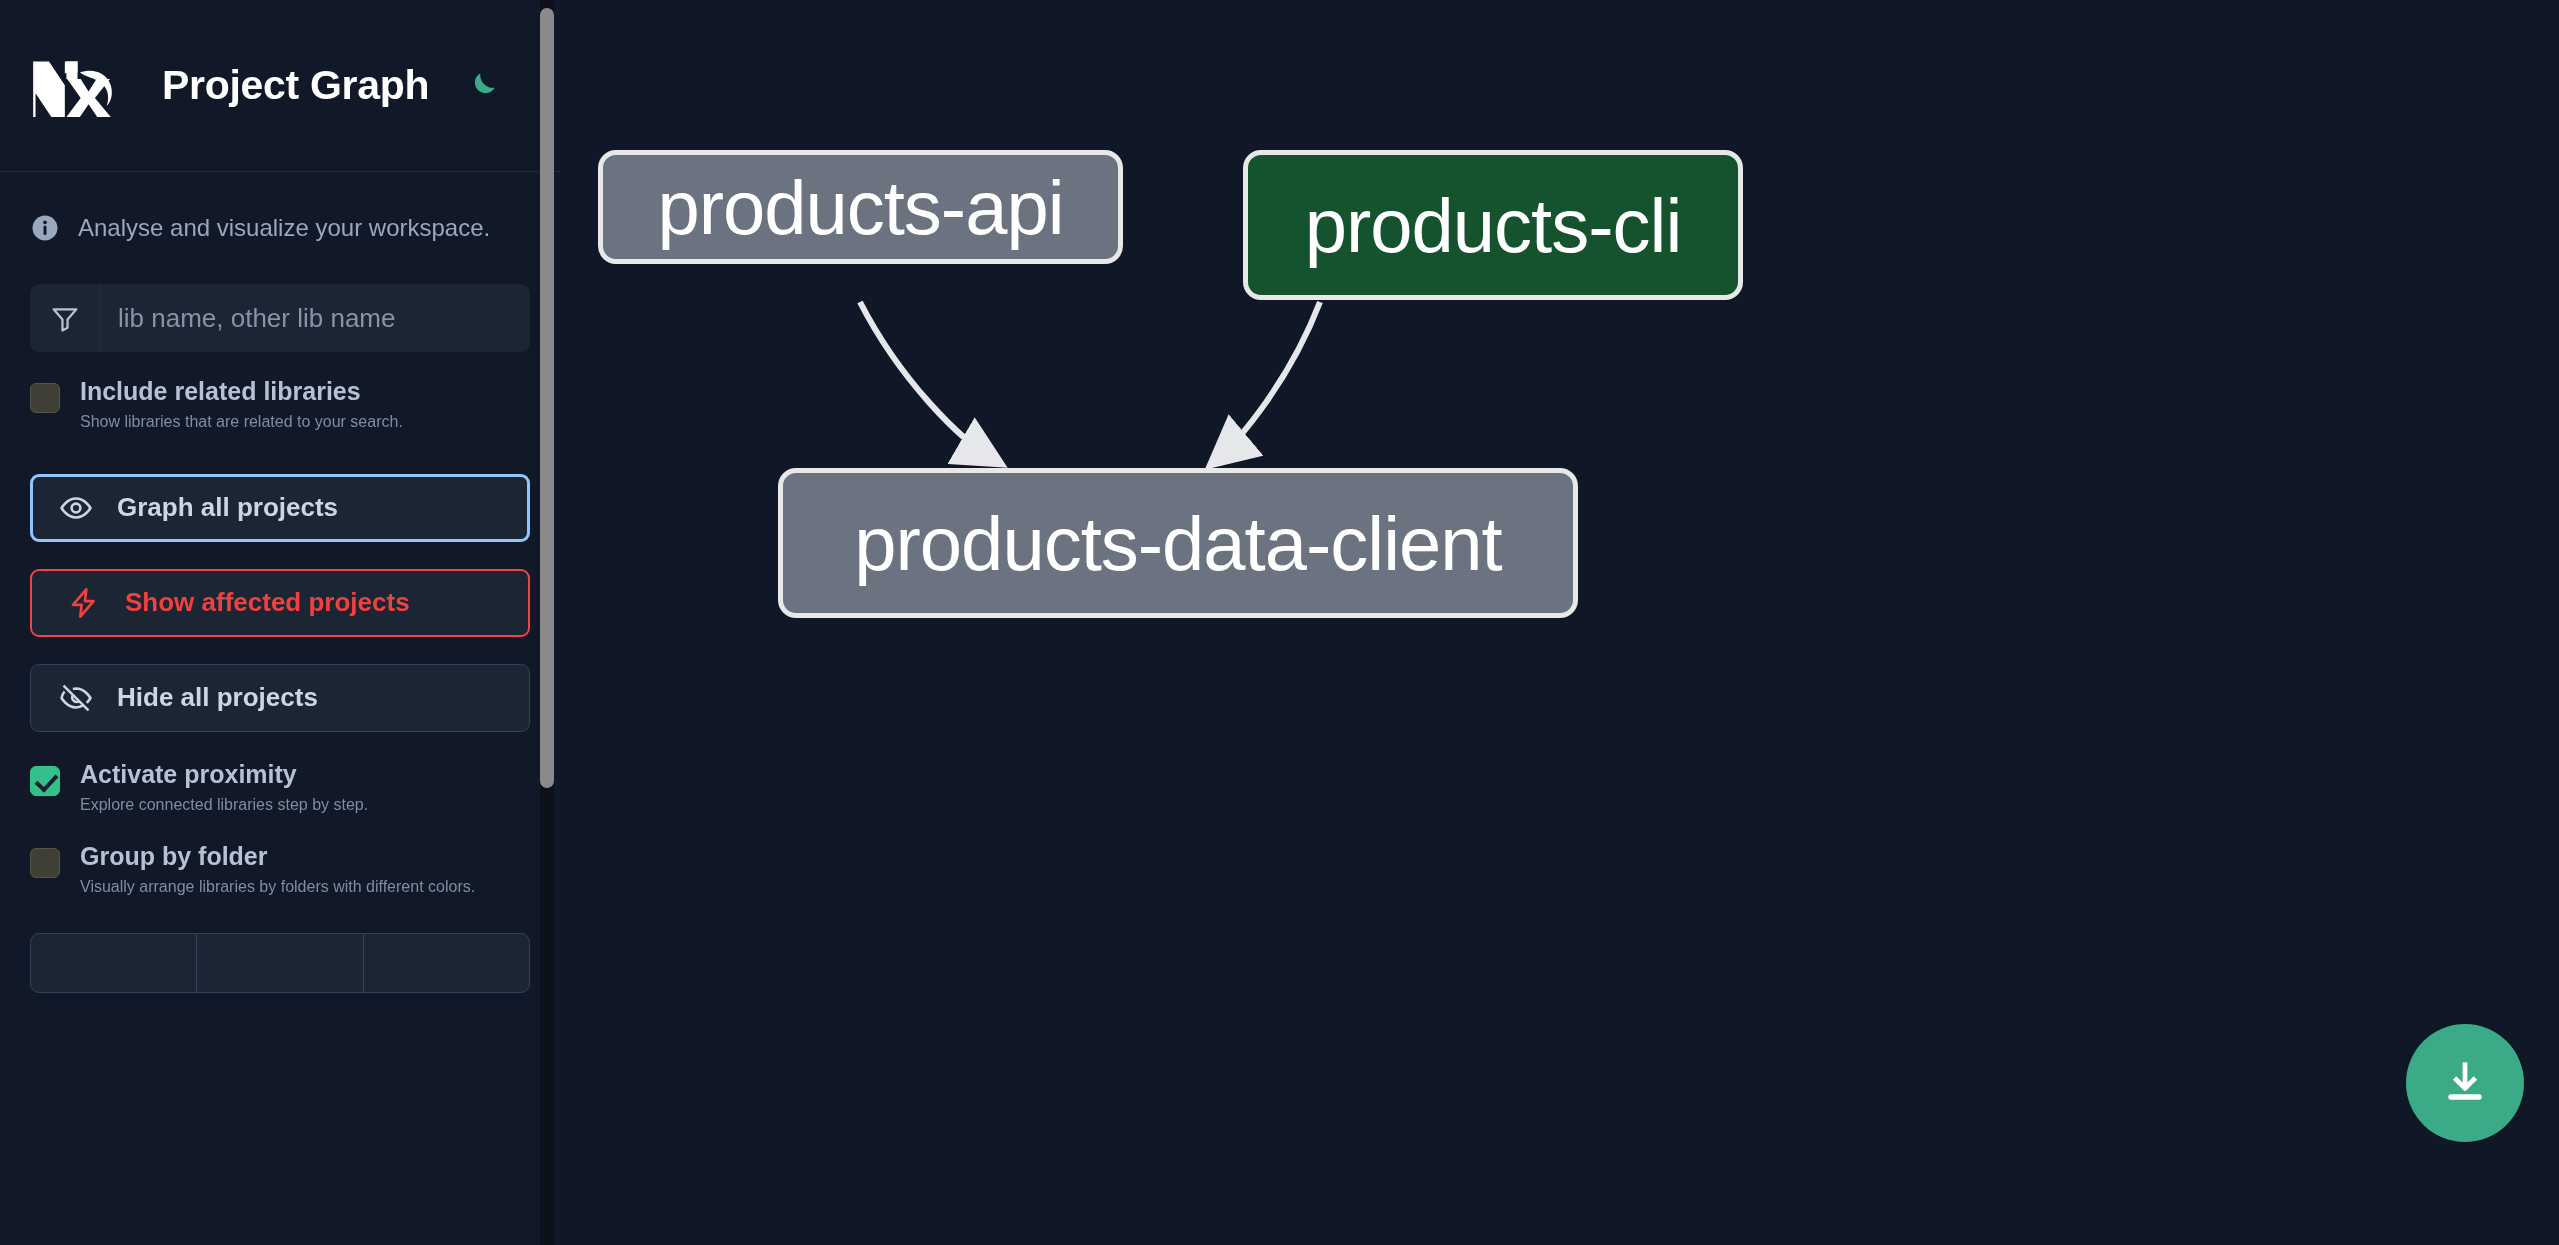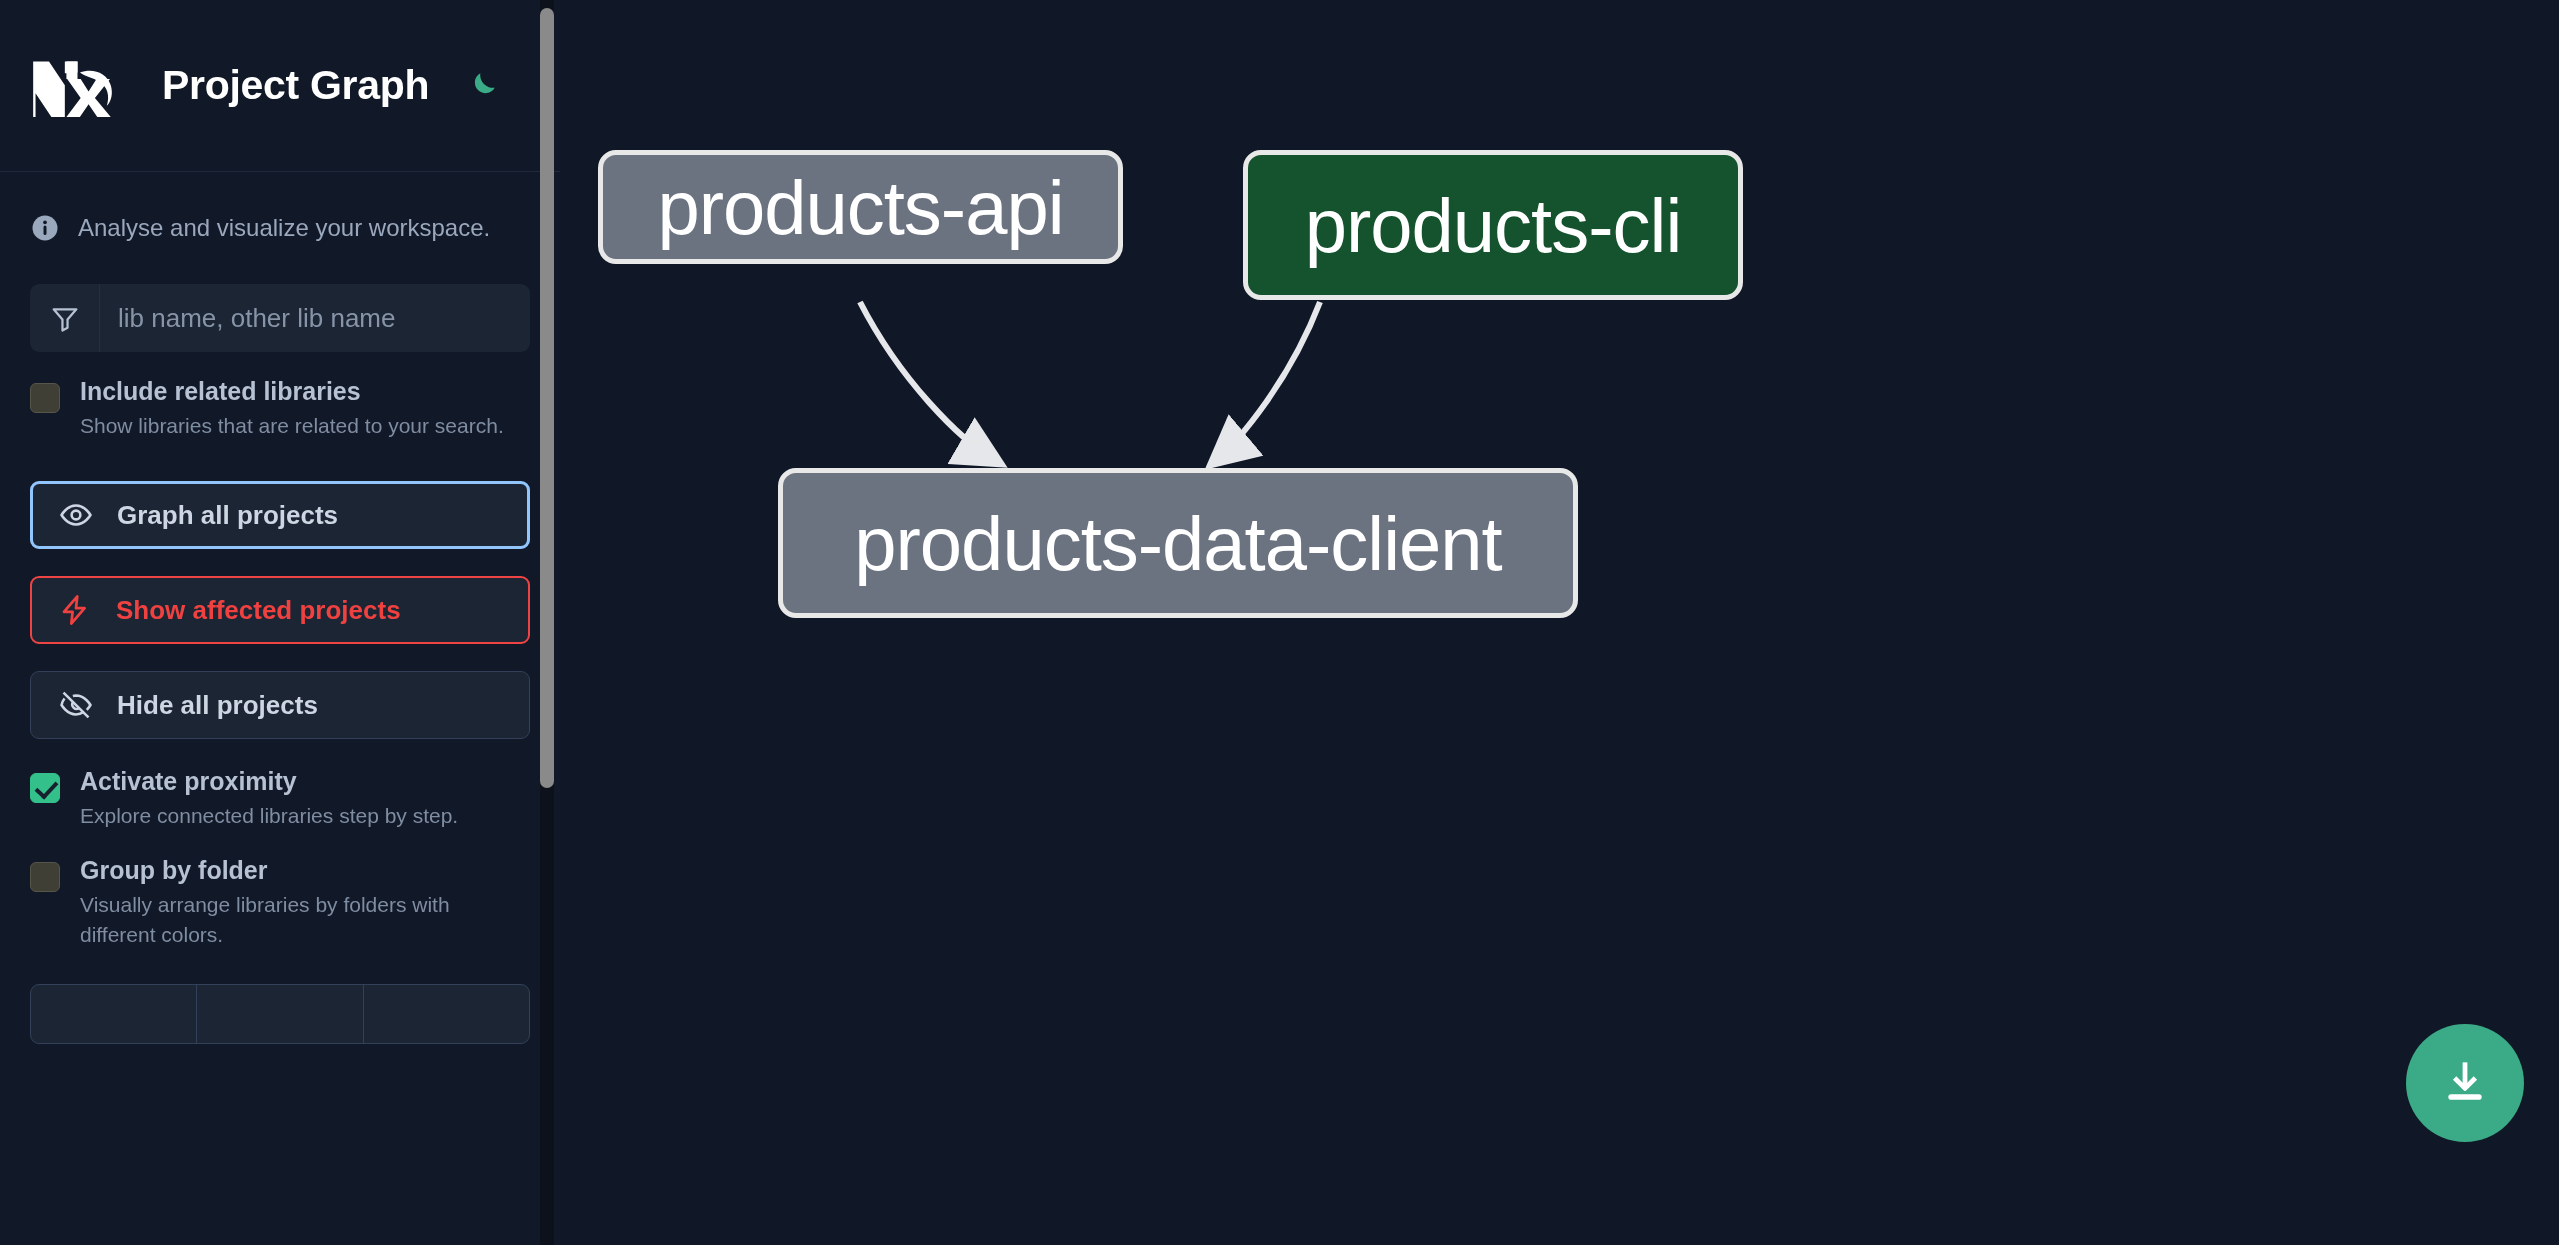--- a/index.html
+++ b/index.html
@@ -151,21 +151,21 @@
   .opt-text { flex: 1 1 auto; min-width: 0; }
 
   .opt-label {
     font-size: 25px;
     font-weight: 700;
     color: #b6c2d3;
     line-height: 1.25;
   }
 
   .opt-desc {
-    font-size: 21px;
+    font-size: 16px;
     color: #7f8da2;
     line-height: 1.42;
     margin-top: 4px;
   }
 
   .btn-stack { margin: 40px 30px 0 30px; }
 
   .gbtn {
     display: flex;
     align-items: center;
@@ -193,21 +193,21 @@
     font-weight: 700;
     color: #cdd6e2;
     white-space: nowrap;
   }
 
   .gbtn.focused {
     border: 3px solid #93c5fd;
     padding-left: 26px;
   }
 
-  .gbtn.danger { border: 2px solid #ef4444; padding-left: 26px; }
+  .gbtn.danger { border: 2px solid #ef4444; padding-left: 35px; }
   .gbtn.danger .blabel { color: #f04141; }
 
   .seg-control {
     margin: 34px 30px 0 30px;
     height: 60px;
     display: flex;
     border: 1px solid #32405a;
     border-radius: 9px;
     overflow: hidden;
     background: #1b2533;

